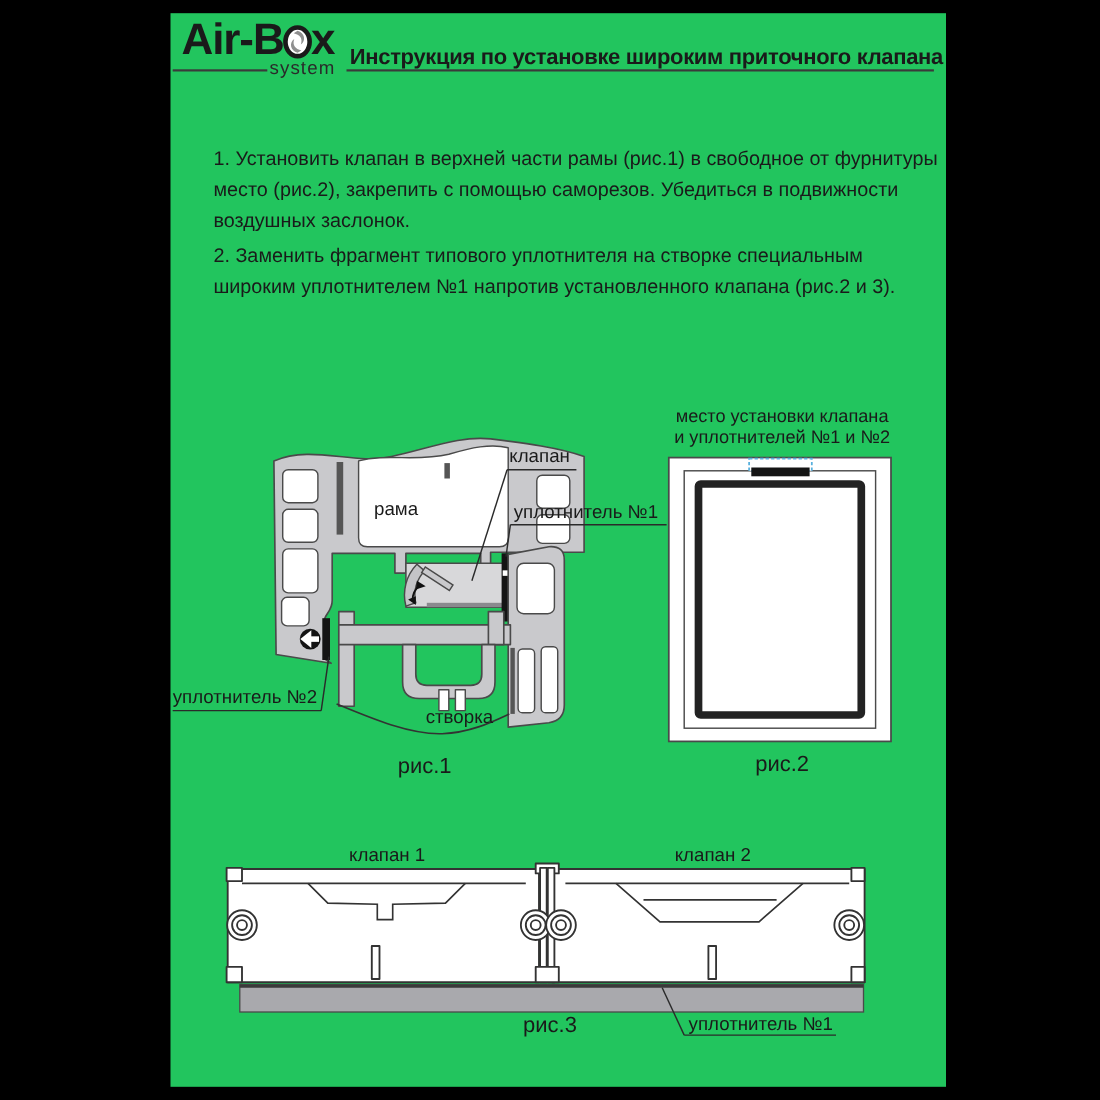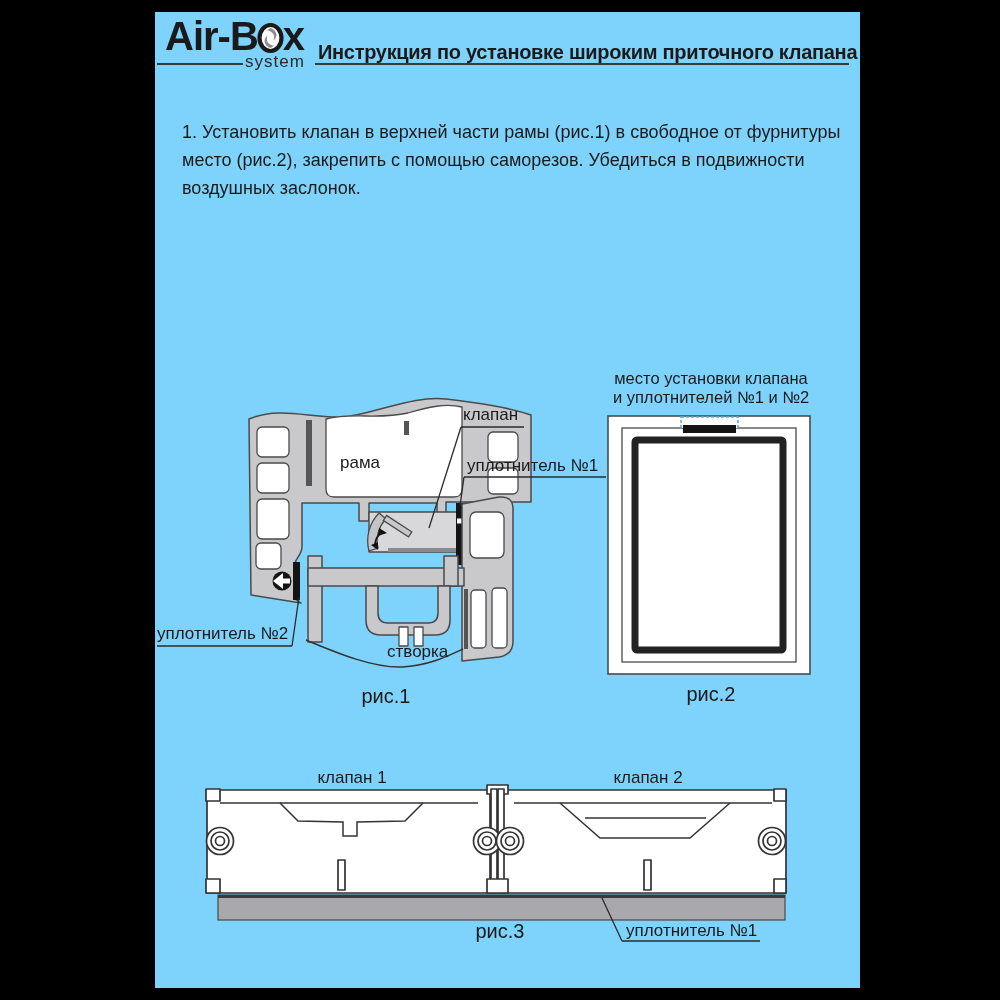--- a/index.html
+++ b/index.html
@@ -5,21 +5,21 @@
   html,body{margin:0;padding:0;}
   body{
     width:1000px;height:1000px;
     background:#000;
     position:relative;
     font-family:"Liberation Sans", sans-serif;
     overflow:hidden;
   }
   .paper{
     position:absolute;left:155px;top:12px;width:705px;height:976px;
-    background:#7dd3fc;
+    background:#22c55e;
   }
   
   .logo-main{
     position:absolute;left:10px;top:4px;
     font-size:40px;font-weight:bold;color:#1a1a1a;letter-spacing:-1px;
     display:flex;align-items:center;line-height:1;
   }
   .logo-main .o-swirl{margin:4px -1px 0 -1px;}
   .logo-sub{
     position:absolute;left:90px;top:40px;
@@ -29,21 +29,21 @@
   .rule-left{left:2px;width:86px;}
   .rule-right{left:160px;width:534px;}
   .doc-title{
     position:absolute;left:163px;top:29px;width:535px;
     font-size:20px;font-weight:bold;color:#1a1a1a;white-space:nowrap;
     letter-spacing:-0.3px;
   }
   
   .instr{
     position:absolute;left:23px;width:660px;
-    font-size:18px;line-height:28px;color:#1a1a1a;margin:4px;
+    font-size:18px;line-height:28px;color:#1a1a1a;margin:16px;
   }
   .instr-1{top:102px;}
   .instr-2{top:190px;}
   .instr-3{top:253px;}
   
   .fig{position:absolute;}
   .fig1{left:0;top:378px;}
   .fig2{left:445px;top:348px;}
   .fig3{left:30px;top:738px;}
   text{font-family:"Liberation Sans", sans-serif;fill:#1a1a1a;}
@@ -75,20 +75,21 @@
       </svg>
         <span>x</span>
     </div>
     <div class="logo-sub">system</div>
     <div class="rule rule-left"></div>
     <div class="rule rule-right"></div>
     <div class="doc-title">Инструкция по установке широким приточного клапана</div>
   </div>
 
   <p class="instr instr-1">1. Установить клапан в верхней части рамы (рис.1) в свободное от фурнитуры место (рис.2), закрепить с помощью саморезов. Убедиться в подвижности воздушных заслонок.</p>
+  <p class="instr instr-2">2. Заменить фрагмент типового уплотнителя на створке специальным широким уплотнителем №1 напротив установленного клапана (рис.2 и 3).</p>
 
   <svg class="fig fig1" width="460" height="330" viewBox="155 390 460 330">
 
     <g>
       <path class="profile" d="M249,419 C285,404 320,423 356,415 C392,407 418,396 446,399
         C478,403 508,407 531,415 L531,502 L446,502 L446,513 L437,513 L437,503 L369,503
         L369,521 L359,521 L359,503 L302,503 L302,546 C302,556 295,558 295,564 L295,599
         L301,603 L251,595 Z"></path>
 
       <rect class="chamber" x="257" y="427" width="32" height="30" rx="5"></rect>

